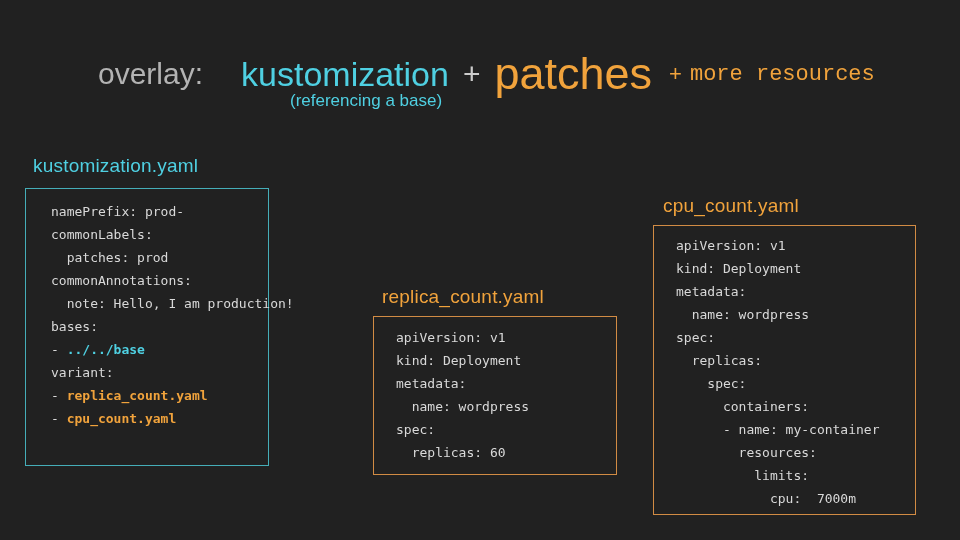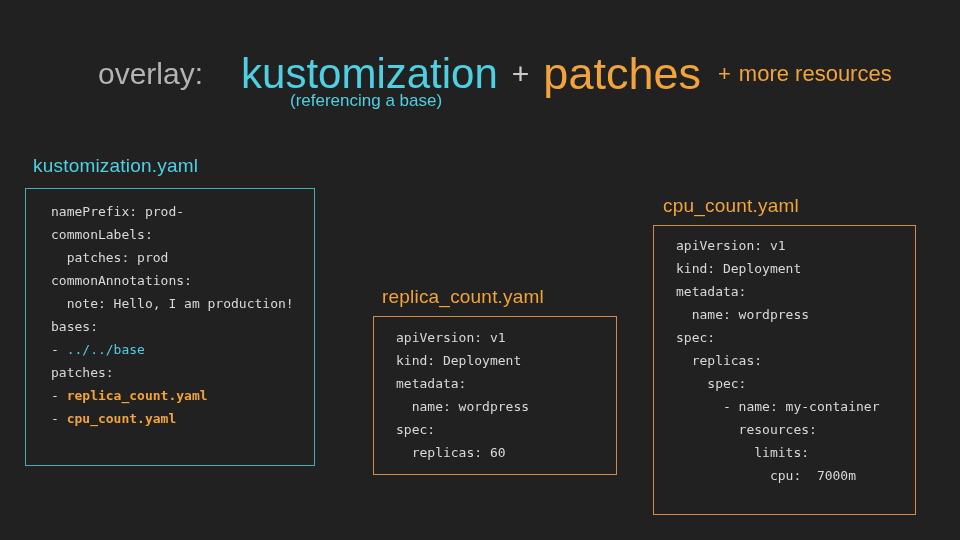--- a/index.html
+++ b/index.html
@@ -23,40 +23,41 @@
     display: flex;
     align-items: center;
     white-space: pre;
   }
   .t-overlay {
     font-size: 30px;
     color: var(--titleGray, #b3b3b3);
     margin-right: 38px;
   }
   .t-kustomization {
-    font-size: 42px;
+    font-size: 34px;
     color: var(--cyan, #4fd0e2);
   }
   .t-plus1 {
     font-size: 30px;
     color: var(--plusGray, #c9c9c9);
     margin: 0 14px;
   }
   .t-patches {
     font-size: 45px;
     color: var(--orange, #f1a33c);
   }
   .t-plus2 {
     font-size: 22px;
     color: var(--orange, #f1a33c);
     margin: 0 8px 0 17px;
   }
   .t-more {
     font-size: 22px;
     color: var(--orange, #f1a33c);
+    font-family: Liberation Mono, monospace;
   }
   .t-subtitle {
     position: absolute;
     left: 290px;
     top: 91px;
     font-size: 17px;
     color: var(--cyan, #4fd0e2);
   }
 
   
@@ -78,21 +79,21 @@
 
   .code-line {
     font-family: "DejaVu Sans Mono", "Liberation Mono", monospace;
     font-size: 13px;
     line-height: 23px;
     color: var(--codeText, #d9d9d9);
     white-space: pre;
   }
 
   #box-kustomization-label { left: 33px;  top: 155px; }
-  #box-kustomization       { left: 25px;  top: 188px; width: 290px; height: 278px; padding: 11px 1px 0 25px; }
+  #box-kustomization       { left: 25px;  top: 188px; width: 244px; height: 278px; padding: 11px 1px 0 25px; }
 
   #box-replica-label { left: 382px; top: 286px; }
   #box-replica       { left: 373px; top: 316px; width: 244px; height: 159px; padding: 9px 0 0 22px; }
 
   #box-cpu-label { left: 663px; top: 195px; }
   #box-cpu       { left: 653px; top: 225px; width: 263px; height: 290px; padding: 8px 0 0 22px; }
 </style>
 </head>
 <body>
 
@@ -107,22 +108,22 @@
 <div class="t-subtitle">(referencing a base)</div>
 
 <div id="box-kustomization-label" class="box-label cyan">kustomization.yaml</div>
 <div id="box-kustomization" class="code-box cyan">
     <div class="code-line"><span>namePrefix: prod-</span></div>
     <div class="code-line"><span>commonLabels:</span></div>
     <div class="code-line"><span>  patches: prod</span></div>
     <div class="code-line"><span>commonAnnotations:</span></div>
     <div class="code-line"><span>  note: Hello, I am production!</span></div>
     <div class="code-line"><span>bases:</span></div>
-    <div class="code-line"><span>- </span><span style="color: rgb(79, 208, 226); font-weight: normal; margin-top: 45px;">../../base</span></div>
-    <div class="code-line"><span>patches:</span></div>
+    <div class="code-line"><span>- </span><span style="color: rgb(79, 208, 226); font-weight: bold; margin-top: 45px;">../../base</span></div>
+    <div class="code-line"><span>variant:</span></div>
     <div class="code-line"><span>- </span><span style="color: rgb(241, 163, 60); font-weight: bold;">replica_count.yaml</span></div>
     <div class="code-line"><span>- </span><span style="color: rgb(241, 163, 60); font-weight: bold;">cpu_count.yaml</span></div>
   </div>
 
 <div id="box-replica-label" class="box-label orange">replica_count.yaml</div>
 <div id="box-replica" class="code-box orange">
     <div class="code-line"><span>apiVersion: v1</span></div>
     <div class="code-line"><span>kind: Deployment</span></div>
     <div class="code-line"><span>metadata:</span></div>
     <div class="code-line"><span>  name: wordpress</span></div>
@@ -132,17 +133,18 @@
 
 <div id="box-cpu-label" class="box-label orange">cpu_count.yaml</div>
 <div id="box-cpu" class="code-box orange">
     <div class="code-line"><span>apiVersion: v1</span></div>
     <div class="code-line"><span>kind: Deployment</span></div>
     <div class="code-line"><span>metadata:</span></div>
     <div class="code-line"><span>  name: wordpress</span></div>
     <div class="code-line"><span>spec:</span></div>
     <div class="code-line"><span>  replicas:</span></div>
     <div class="code-line"><span>    spec:</span></div>
+    <div class="code-line"><span>      containers:</span></div>
     <div class="code-line"><span>      - name: my-container</span></div>
     <div class="code-line"><span>        resources:</span></div>
     <div class="code-line"><span>          limits:</span></div>
     <div class="code-line"><span>            cpu:  7000m</span></div>
   </div>
 
 </body></html>

